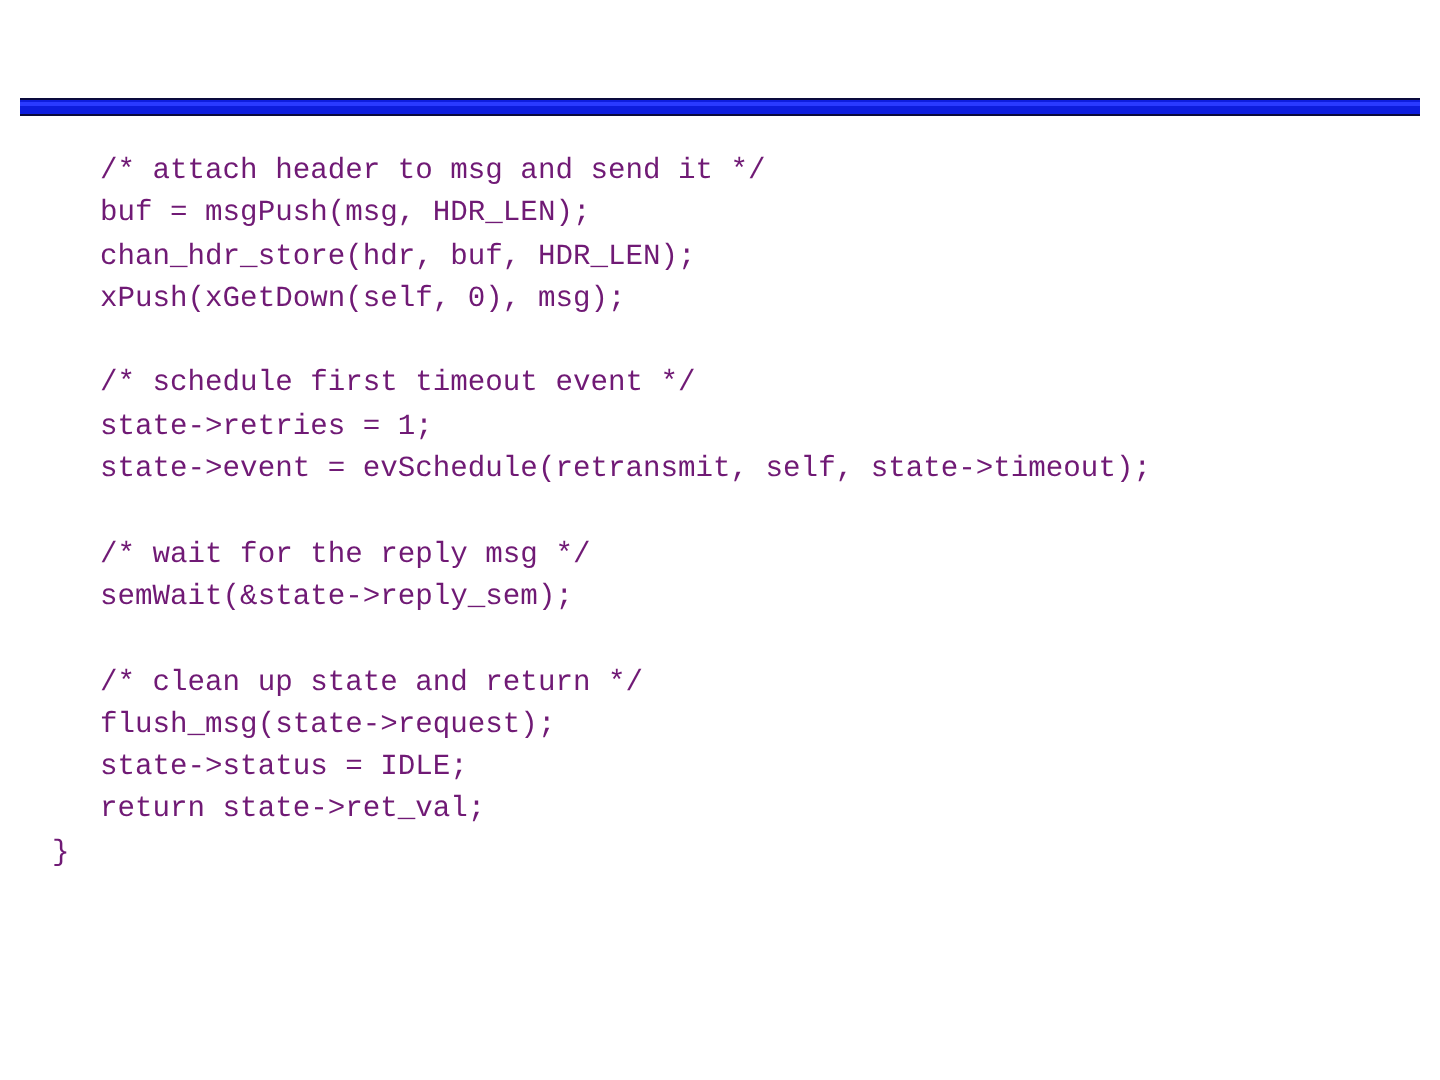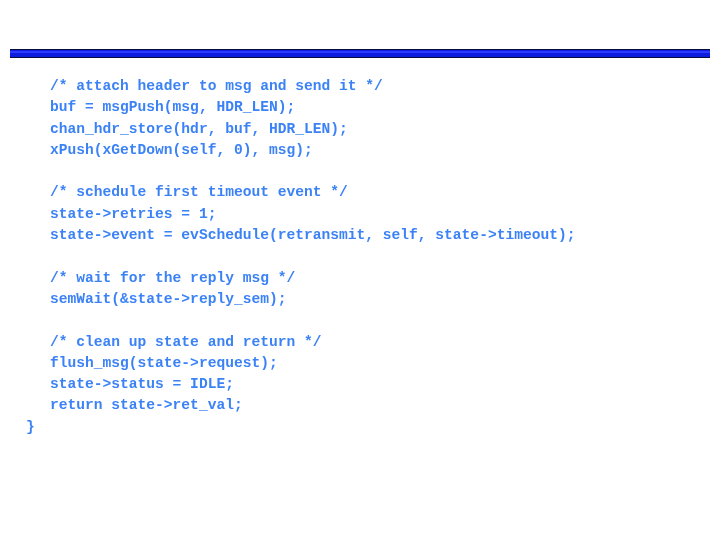--- a/index.html
+++ b/index.html
@@ -37,23 +37,23 @@
   }
 
   
   #code-body {
     position: absolute;
     left: 26px;
     top: 76px;
     width: 670px;
     font-family: "Liberation Mono", "DejaVu Sans Mono", monospace;
     font-size: 14.6px;
-    font-weight: bold;
+    font-weight: normal;
     line-height: 21.3px;
-    color: #3b82f6;
+    color: #701a75;
     white-space: pre;
     letter-spacing: 0px;
   }
   .code-line {
     white-space: pre;
     min-height: 21.3px;
   }
   .code-line.indent {
     padding-left: 24px;
   }

